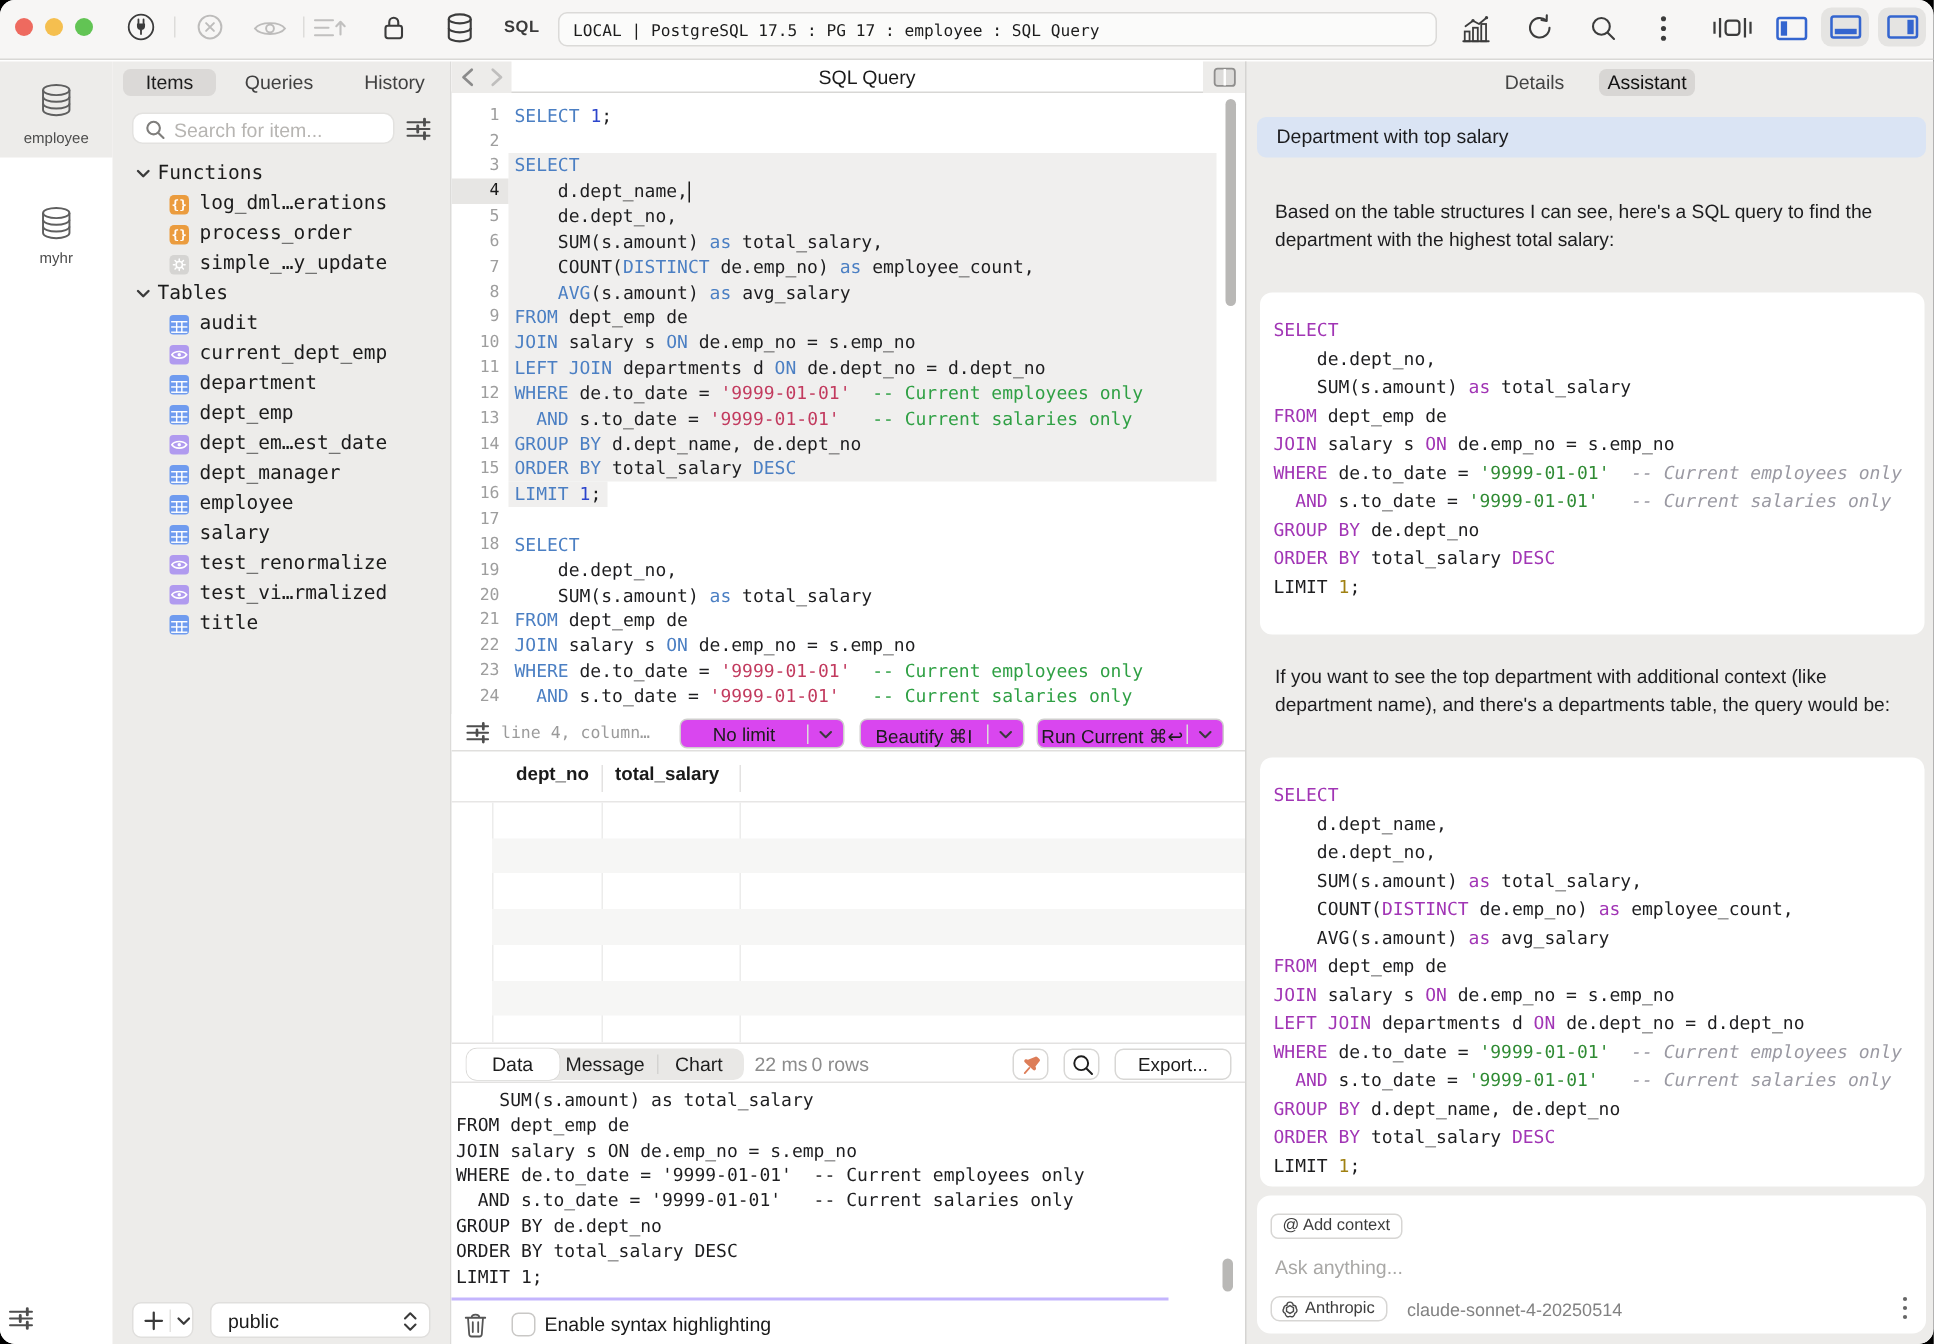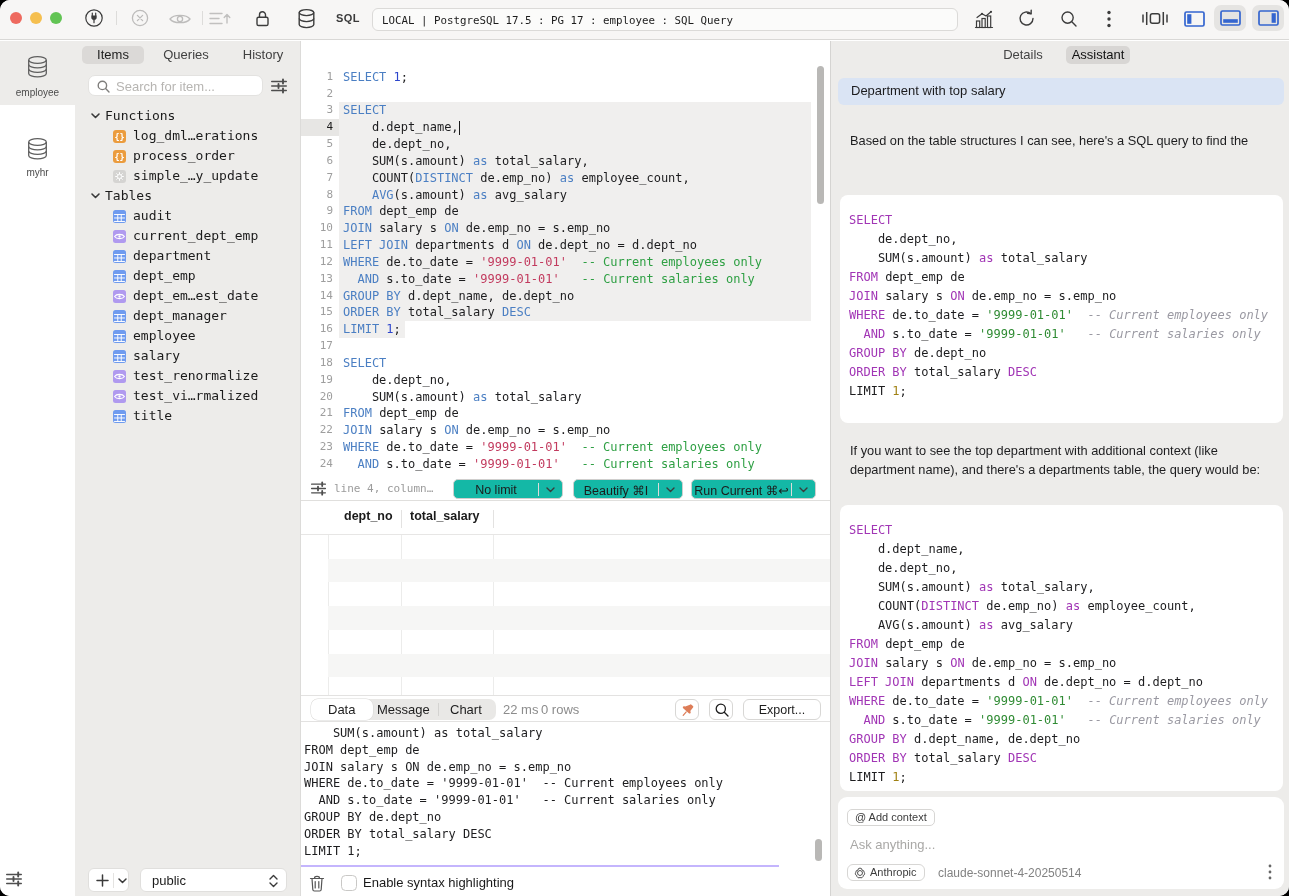--- a/index.html
+++ b/index.html
@@ -57,21 +57,21 @@
   .gutter div.cur { color:#1a1a1a; }
   .codelines { position:absolute; left:42px; top:0; }
   .codelines div { height:16.83px; line-height:16.83px; font-family:"DejaVu Sans Mono", monospace; font-size:12px; white-space:pre; color:#1d1d1f; }
   .ed .k { color:#4b7fc3; } .ed .n { color:#2c45cc; } .ed .s { color:#c23a5e; } .ed .c { color:#2fa044; }
   .caret { position:absolute; width:1.3px; height:14px; background:#1a1a1a; }
   .scrollthumb { position:absolute; border-radius:4px; background:#b9b8b6; }
 
   
   .edfooter { position:absolute; left:0; top:435px; width:530px; height:25px; background:#fff; border-bottom:1px solid #e0dfdd; }
   .pos-text { position:absolute; left:33px; top:6px; font-family:"DejaVu Sans Mono", monospace; font-size:11px; color:#9b9b9b; white-space:pre; }
-  .dd { position:absolute; top:3px; height:20px; background:#14b8a6; border:1px solid #cfcecd; border-radius:5px; }
+  .dd { position:absolute; top:3px; height:20px; background:#d946ef; border:1px solid #cfcecd; border-radius:5px; }
   .dd .lbl { position:absolute; left:0; right:24px; top:2.5px; text-align:center; font-size:12.5px; color:#1c1c1c; white-space:pre; }
   .dd .sep { position:absolute; right:23px; top:3px; width:1px; height:13px; background:#dcdbd9; }
   .dd .ch  { position:absolute; right:7px; top:7px; }
 
   
   .grid { position:absolute; left:0; top:460px; width:530px; height:194px; }
   .grid .hline { position:absolute; left:0; top:33px; width:530px; height:1px; background:#e7e6e5; }
   .grid .vline { position:absolute; top:34px; bottom:0; width:1px; background:#ececeb; }
   .grid .htick { position:absolute; top:9px; width:1px; height:18px; background:#e3e2e1; }
   .grid .hcell { position:absolute; top:8px; font-size:12.5px; font-weight:700; color:#1a1a1a; }
@@ -476,20 +476,37 @@
       <span>public</span>
       <svg class="abs" style="right:8px; top:5px;" width="9" height="14" viewBox="0 0 9 14" fill="none" stroke="#3a3a3a" stroke-width="1.4">
         <path d="M1 5 L4.5 1.5 L8 5" stroke-linecap="round" stroke-linejoin="round"></path>
         <path d="M1 9 L4.5 12.5 L8 9" stroke-linecap="round" stroke-linejoin="round"></path>
       </svg>
     </div>
   </div>
 
   <div class="main">
 
+    <div class="tabbar">
+      <div class="navzone">
+        <svg class="abs" style="left:6px; top:4px;" width="9" height="13" viewBox="0 0 9 13" fill="none" stroke="#8b8b8b" stroke-width="1.8">
+          <path d="M7.5 1.5 L2 6.5 L7.5 11.5" stroke-linecap="round" stroke-linejoin="round"></path>
+        </svg>
+        <svg class="abs" style="left:26px; top:4px;" width="9" height="13" viewBox="0 0 9 13" fill="none" stroke="#bfbebd" stroke-width="1.8">
+          <path d="M1.5 1.5 L7 6.5 L1.5 11.5" stroke-linecap="round" stroke-linejoin="round"></path>
+        </svg>
+      </div>
+      <div class="title">SQL Query</div>
+      <div class="rzone">
+        <svg class="abs" style="left:7px; top:4px;" width="15" height="13" viewBox="0 0 15 13">
+          <rect x="0.75" y="0.75" width="13.5" height="11.5" rx="2" fill="#dddcda" stroke="#8f8e8d" stroke-width="1.2"></rect>
+          <path d="M7.5 1 V12" stroke="#fff" stroke-width="1.6"></path>
+        </svg>
+      </div>
+    </div>
 
     <div class="editor ed">
       <div class="hl-block" id="hl-main" style="left: 38px; top: 40.46px; width: 472px; height: 218.79px;"></div>
       <div class="hl-block" id="hl-last" style="left: 38px; top: 259.25px; width: 66px; height: 16.83px;"></div>
       <div class="gutter-pill" id="gutter-pill" style="top: 57.29px; height: 16.83px;"></div>
       <div class="gutter" id="gutter" style="top: 6.8px;">
           <div>1</div>
           <div>2</div>
           <div>3</div>
           <div class="cur">4</div>
@@ -651,21 +668,21 @@
   </div>
 
   <div class="rpanel">
     <div class="rp-tab" style="left:167px; width:50px;">Details</div>
     <div class="rp-tab sel" style="left:235px; width:64px;">Assistant</div>
 
     <div class="banner">
       <span>Department with top salary</span>
     </div>
 
-    <div class="rp-para" style="top:91px;" id="para1"><div>Based on the table structures I can see, here's a SQL query to find the</div></div>
+    <div class="rp-para" style="top:91px;" id="para1"><div>Based on the table structures I can see, here's a SQL query to find the</div><div>department with the highest total salary:</div></div>
 
     <div class="codecard" style="top:154px; height:228px;">
       <div class="inner as" id="code1">
           <div class="cl"><span class="k">SELECT</span></div>
           <div class="cl"><span>    de.dept_no,</span></div>
           <div class="cl"><span>    SUM(s.amount) </span><span class="k">as</span><span> total_salary</span></div>
           <div class="cl"><span class="k">FROM</span><span> dept_emp de</span></div>
           <div class="cl"><span class="k">JOIN</span><span> salary s </span><span class="k">ON</span><span> de.emp_no = s.emp_no</span></div>
           <div class="cl"><span class="k">WHERE</span><span> de.to_date = </span><span class="s">'9999-01-01'</span><span>  </span><span class="c">-- Current employees only</span></div>
           <div class="cl"><span>  </span><span class="k">AND</span><span> s.to_date = </span><span class="s">'9999-01-01'</span><span>   </span><span class="c">-- Current salaries only</span></div>

